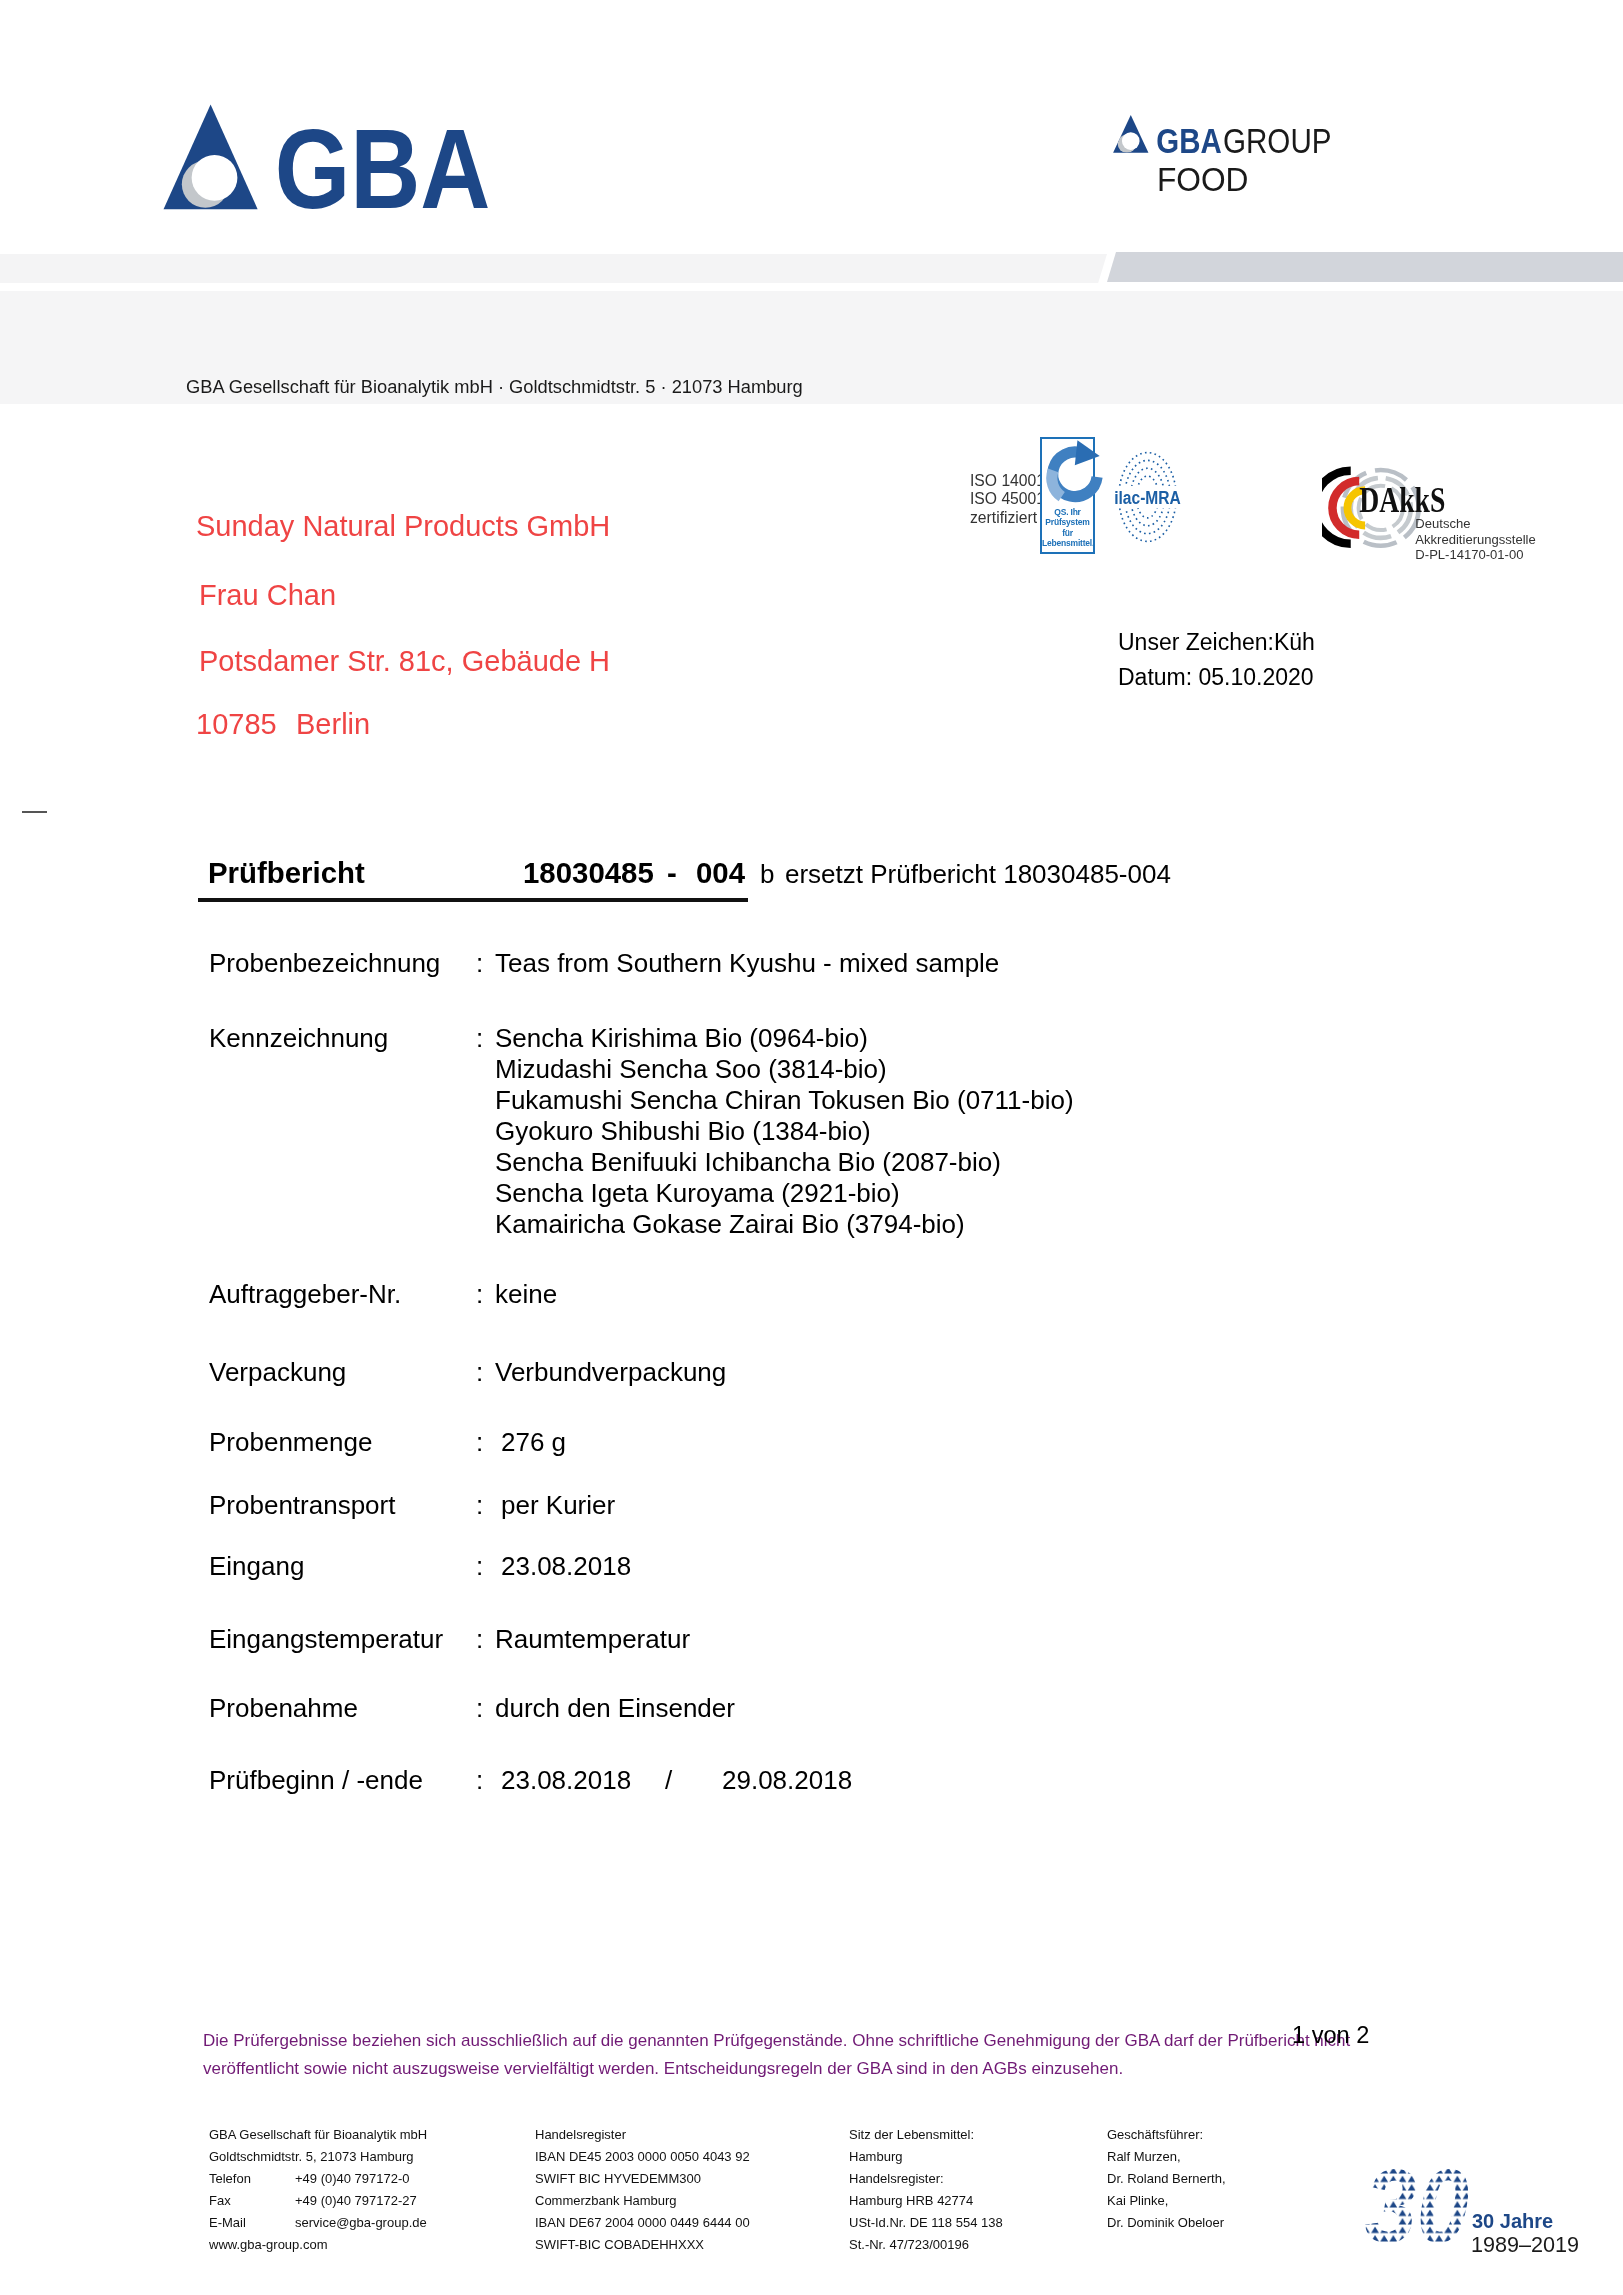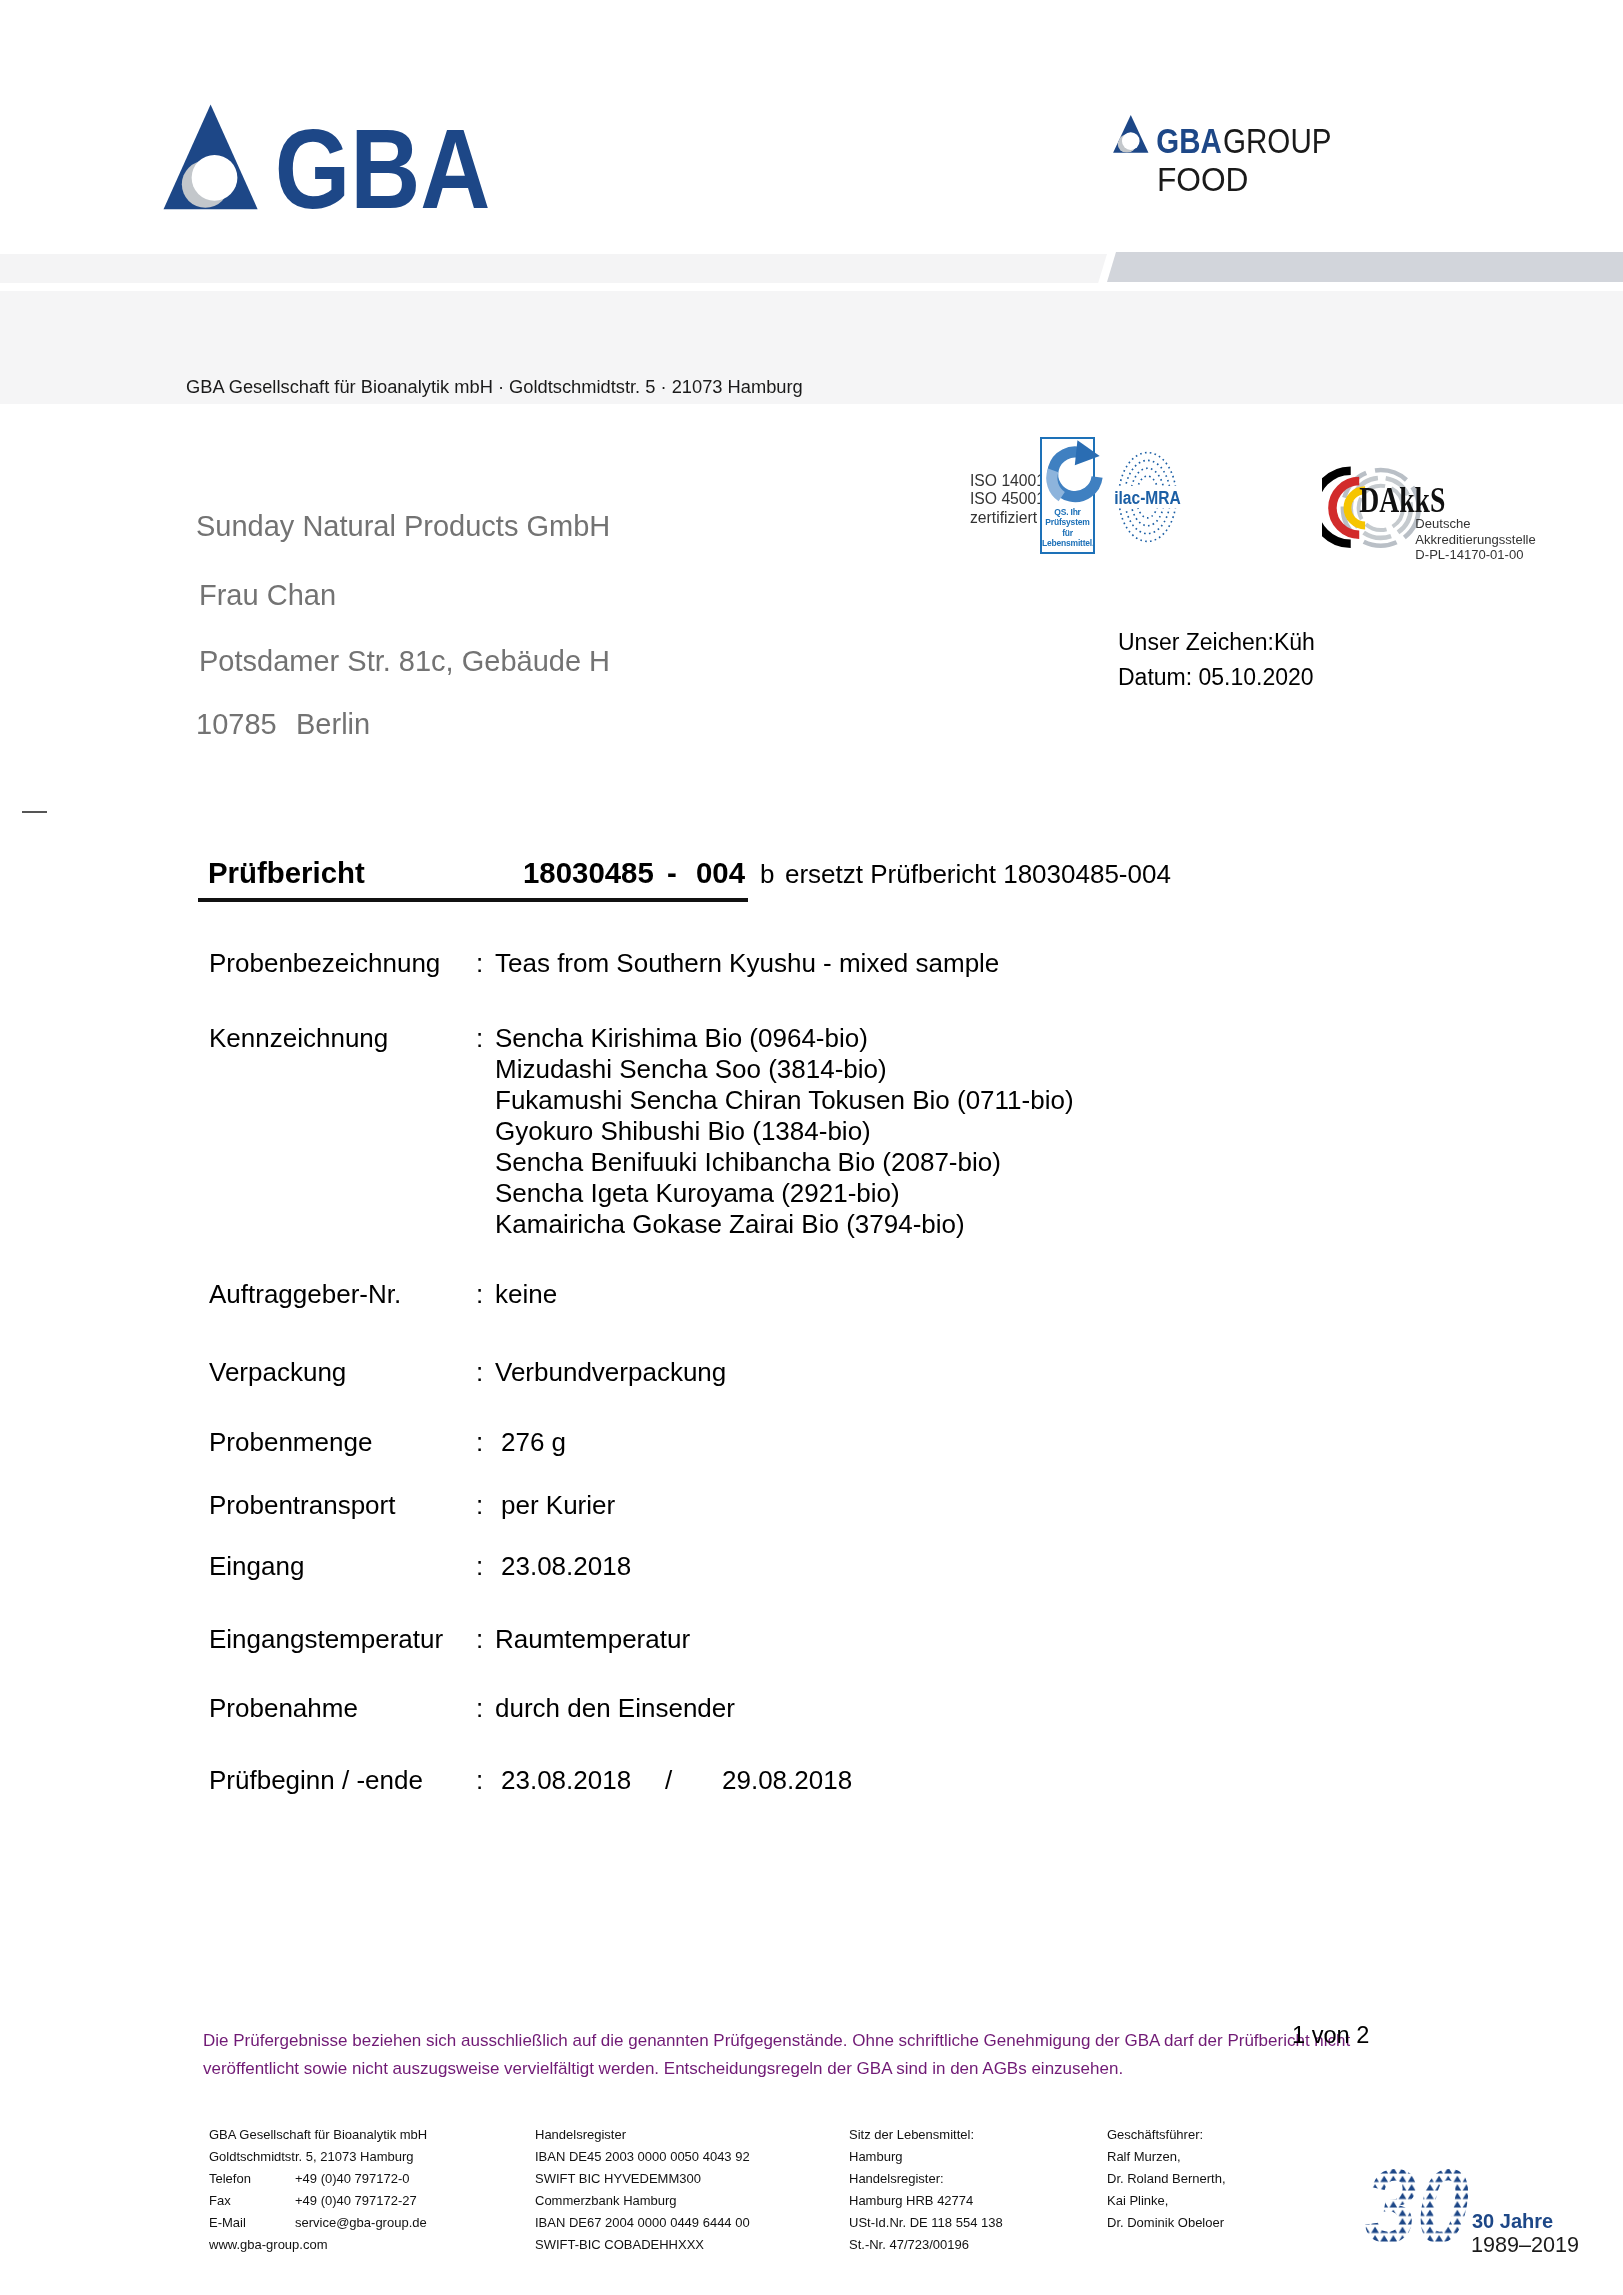--- a/index.html
+++ b/index.html
@@ -15,21 +15,21 @@
 
   
   .band-light{left:0;top:254px;width:1107px;height:29.4px;background:#f4f4f5;
     clip-path:polygon(0 0,1107px 0,1098px 29.4px,0 29.4px);}
   .band-dark{left:0;top:252px;width:1623px;height:30px;background:#d2d5db;
     clip-path:polygon(1116px 0,1623px 0,1623px 30px,1107px 30px);}
   .grey-block{left:0;top:291px;width:1623px;height:113px;background:#f5f5f6;}
 
   .sender-line{left:186px;top:376px;font-size:18.3px;color:#1a1a1a;white-space:nowrap;}
 
-  .addr{font-size:29px;color:#737373;white-space:nowrap;}
+  .addr{font-size:29px;color:#ef4444;white-space:nowrap;}
   .addr-company{left:196px;top:510px;}
   .addr-contact{left:199px;top:579px;}
   .addr-street{left:199px;top:645px;}
   .addr-zip{left:196px;top:708px;}
   .addr-city{left:296px;top:708px;}
 
   .iso-text{left:970px;top:472px;font-size:15.7px;line-height:18.3px;color:#333;}
 
   .qs-box{left:1040px;top:437px;width:55px;height:117px;border:2px solid #1d71b8;
     background:#fff;box-sizing:border-box;text-align:center;}

